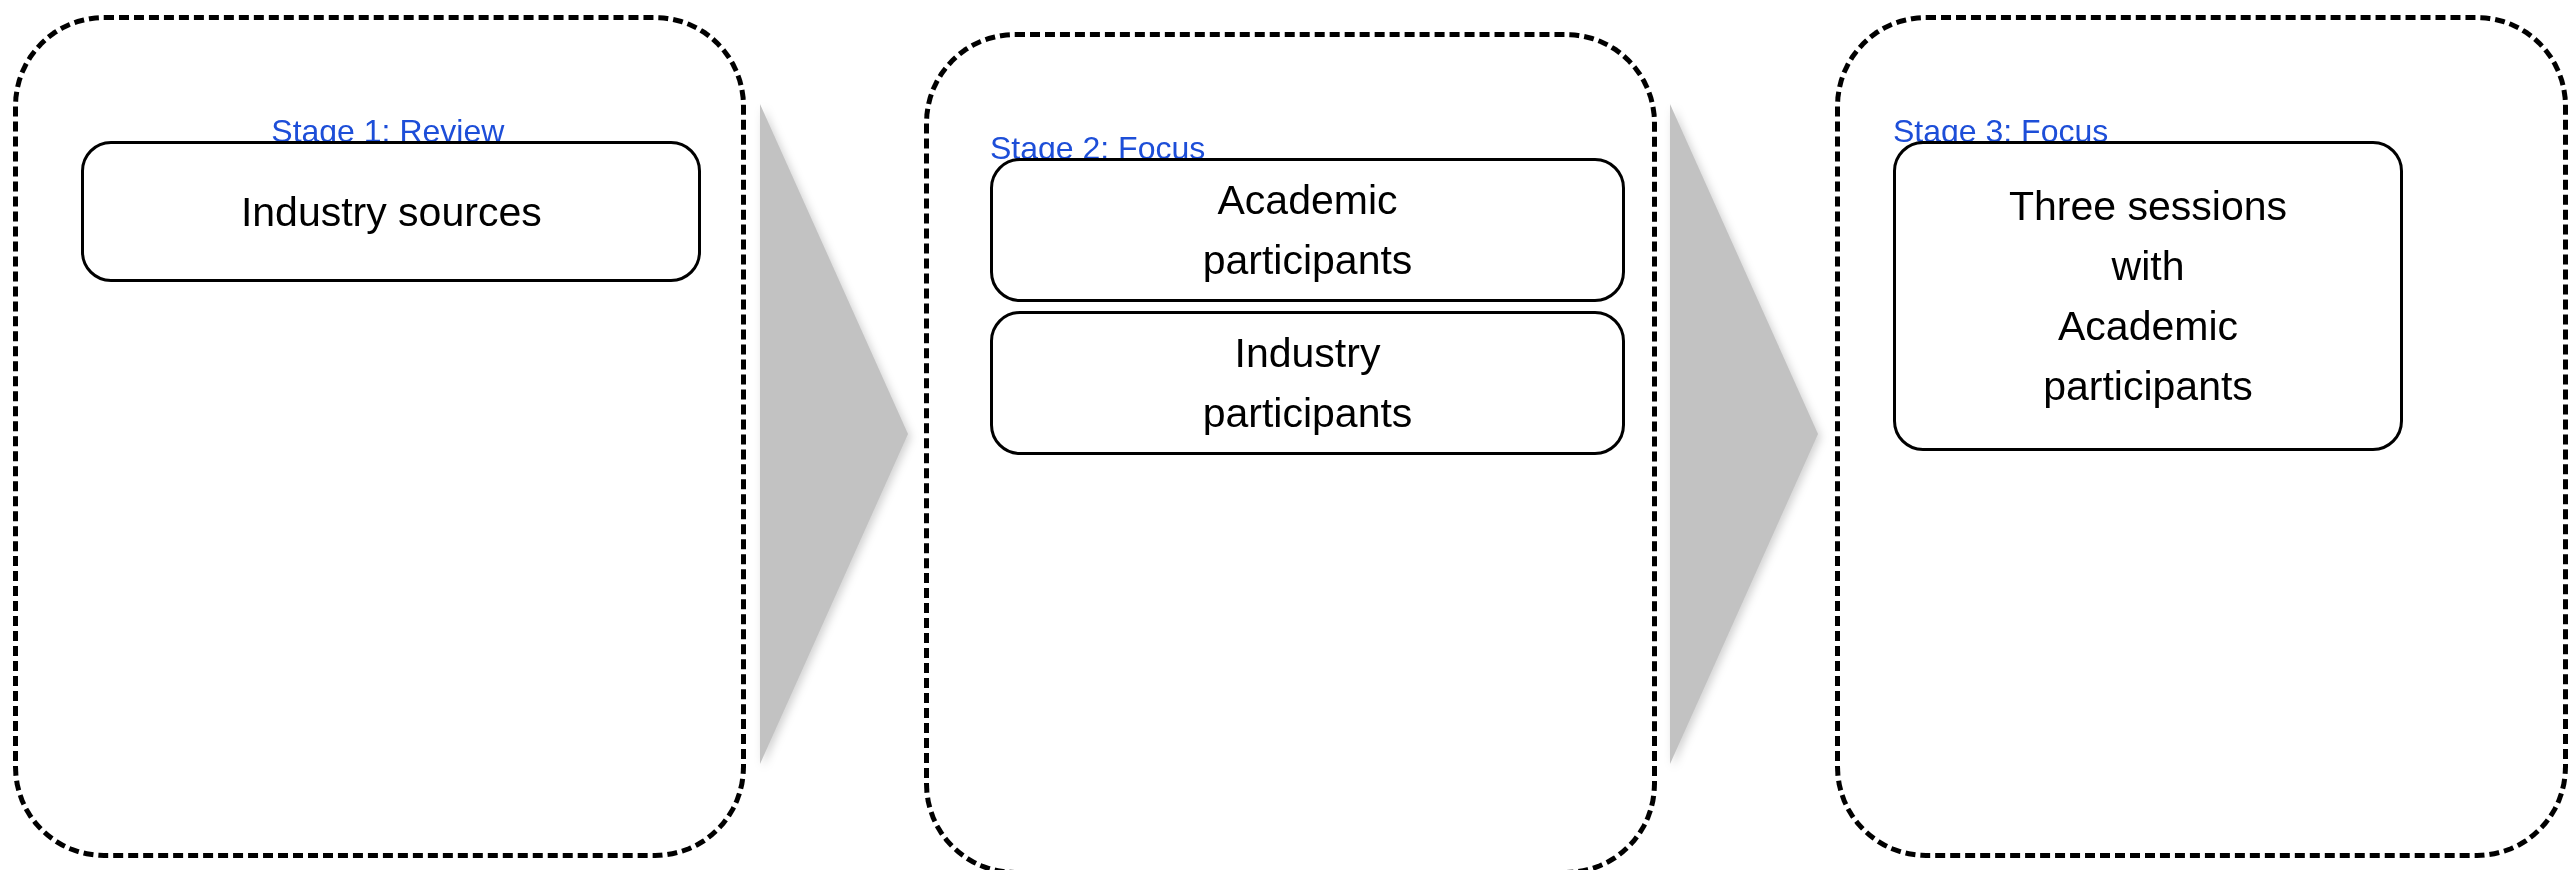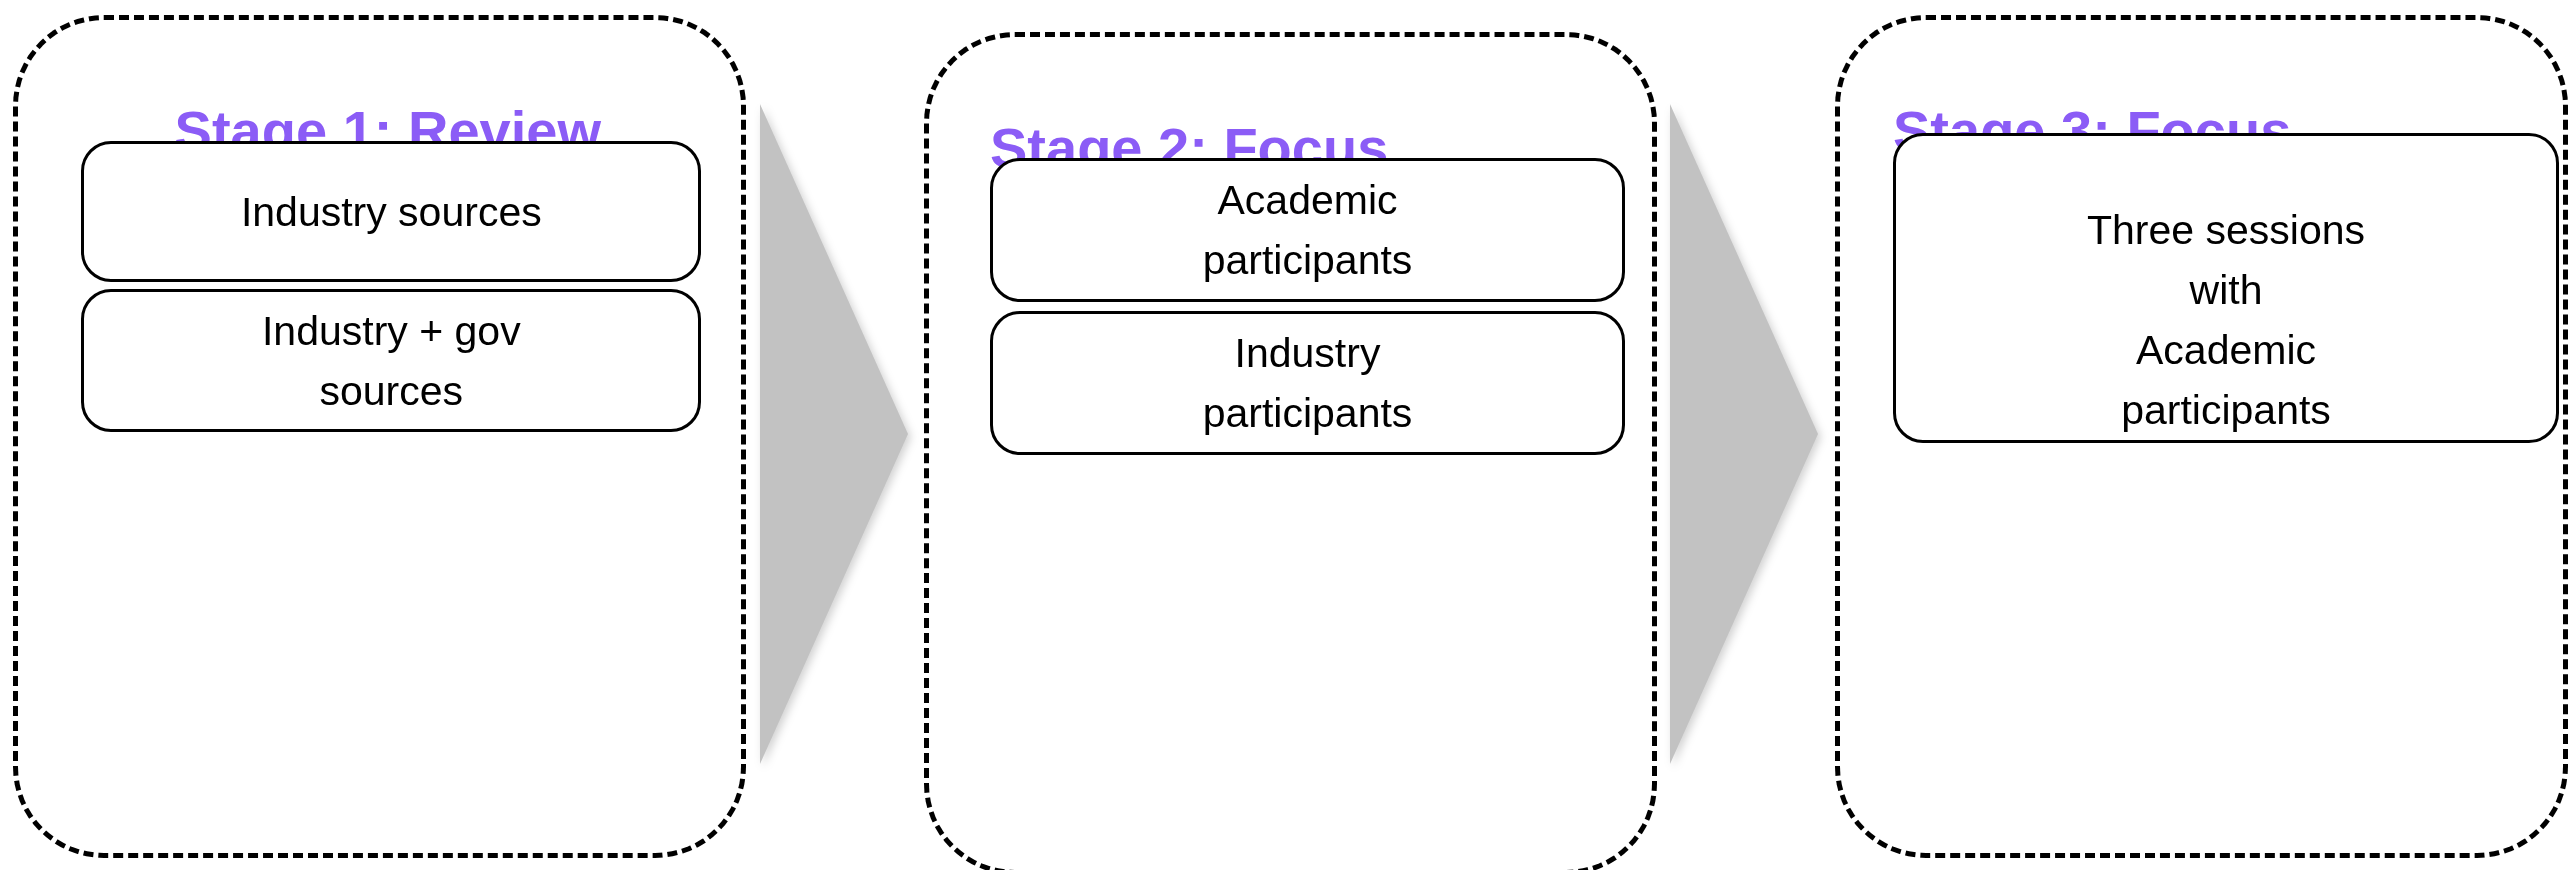--- a/index.html
+++ b/index.html
@@ -27,24 +27,24 @@
     border-radius: 91px;
     background: transparent;
   }
   #stage-1 { left: 13.3px;   top: 15px; width: 733px;  height: 843px; }
   #stage-2 { left: 924px; top: 32px; width: 733px;  height: 843px; }
   #stage-3 { left: 1835px; top: 15px; width: 733px;  height: 843px; }
 
   
   .stage-title {
     position: absolute;
-    font-weight: bold;
-    font-size: 56px;
+    font-weight: normal;
+    font-size: 32px;
     line-height: 56px;
-    color: #8b5cf6;
+    color: #1d4ed8;
     white-space: pre-line;
     letter-spacing: 0px;
   }
   #stage-1 .stage-title { left: 71px; top: 83px; width: 597px; text-align: center; }
   #stage-2 .stage-title { left: 61px; top: 83px; width: 514px; text-align: left; }
   #stage-3 .stage-title { left: 53px; top: 83px; width: 514px; text-align: left; }
 
   
   .item-box {
     position: absolute;
@@ -68,21 +68,21 @@
 
   
   #s1-box-1 { left: 63px; top: 121px; width: 620px; height: 141px; }
   #s1-box-2 { left: 63px; top: 269px; width: 620px; height: 143px; }
 
   
   #s2-box-1 { left: 61px; top: 121px; width: 635px; height: 144px; }
   #s2-box-2 { left: 61px; top: 274px; width: 635px; height: 144px; }
 
   
-  #s3-box-1 { left: 53px; top: 113px; width: 666px; height: 310px; align-items: flex-end; }
+  #s3-box-1 { left: 53px; top: 121px; width: 510px; height: 310px; }
 
   
   .stage-arrow {
     position: absolute;
     width: 0;
     height: 0;
     border-style: solid;
     border-width: 330px 0 330px 148px;
     border-color: transparent transparent transparent #c2c2c2;
     filter: drop-shadow(3.3px 3.3px 4.1px rgba(0,0,0,0.18));
@@ -92,24 +92,20 @@
 </style>
 </head>
 <body>
 
 <div id="canvas">
 
   <div class="stage-panel" id="stage-1">
     <div class="stage-title">Stage 1: Review</div>
     <div class="item-box" id="s1-box-1">
       <span class="item-label">Industry sources</span>
-    </div>
-    <div class="item-box" id="s1-box-2">
-      <span class="item-label">Industry + gov
-sources</span>
     </div>
   </div>
 
   <div class="stage-arrow" id="arrow-1"></div>
 
   <div class="stage-panel" id="stage-2">
     <div class="stage-title">Stage 2: Focus
 Group 1</div>
     <div class="item-box" id="s2-box-1">
       <span class="item-label">Academic

